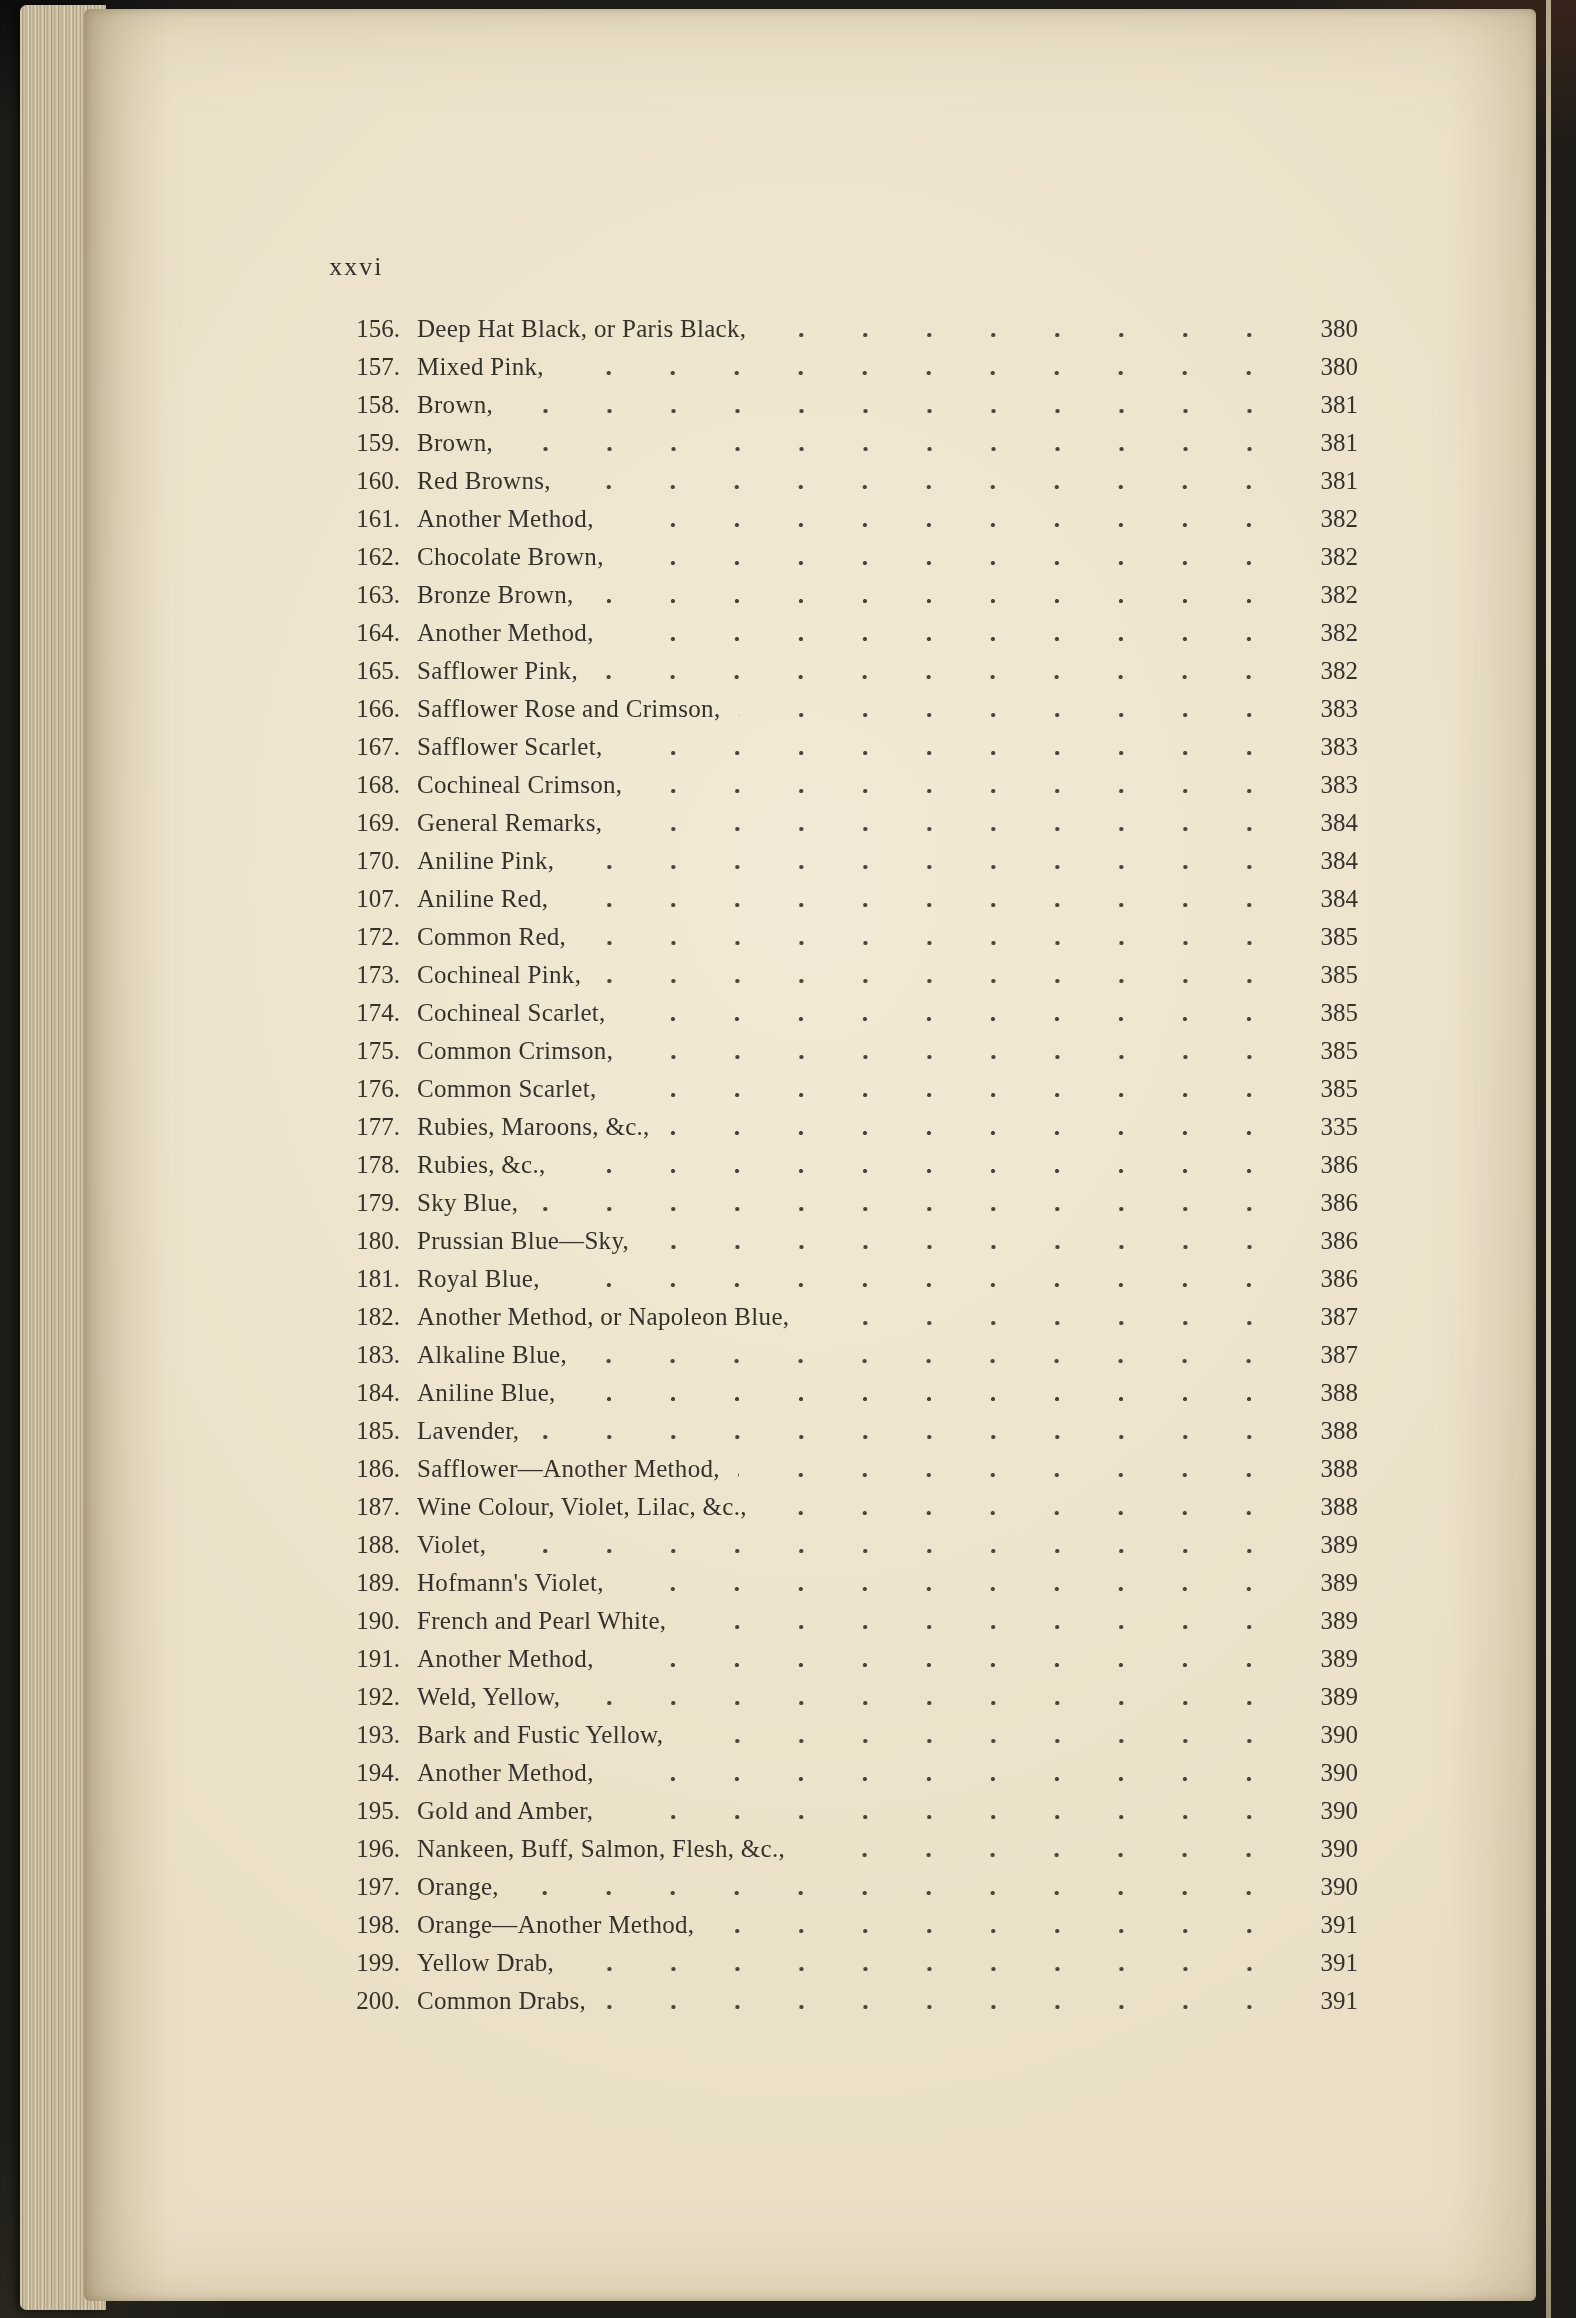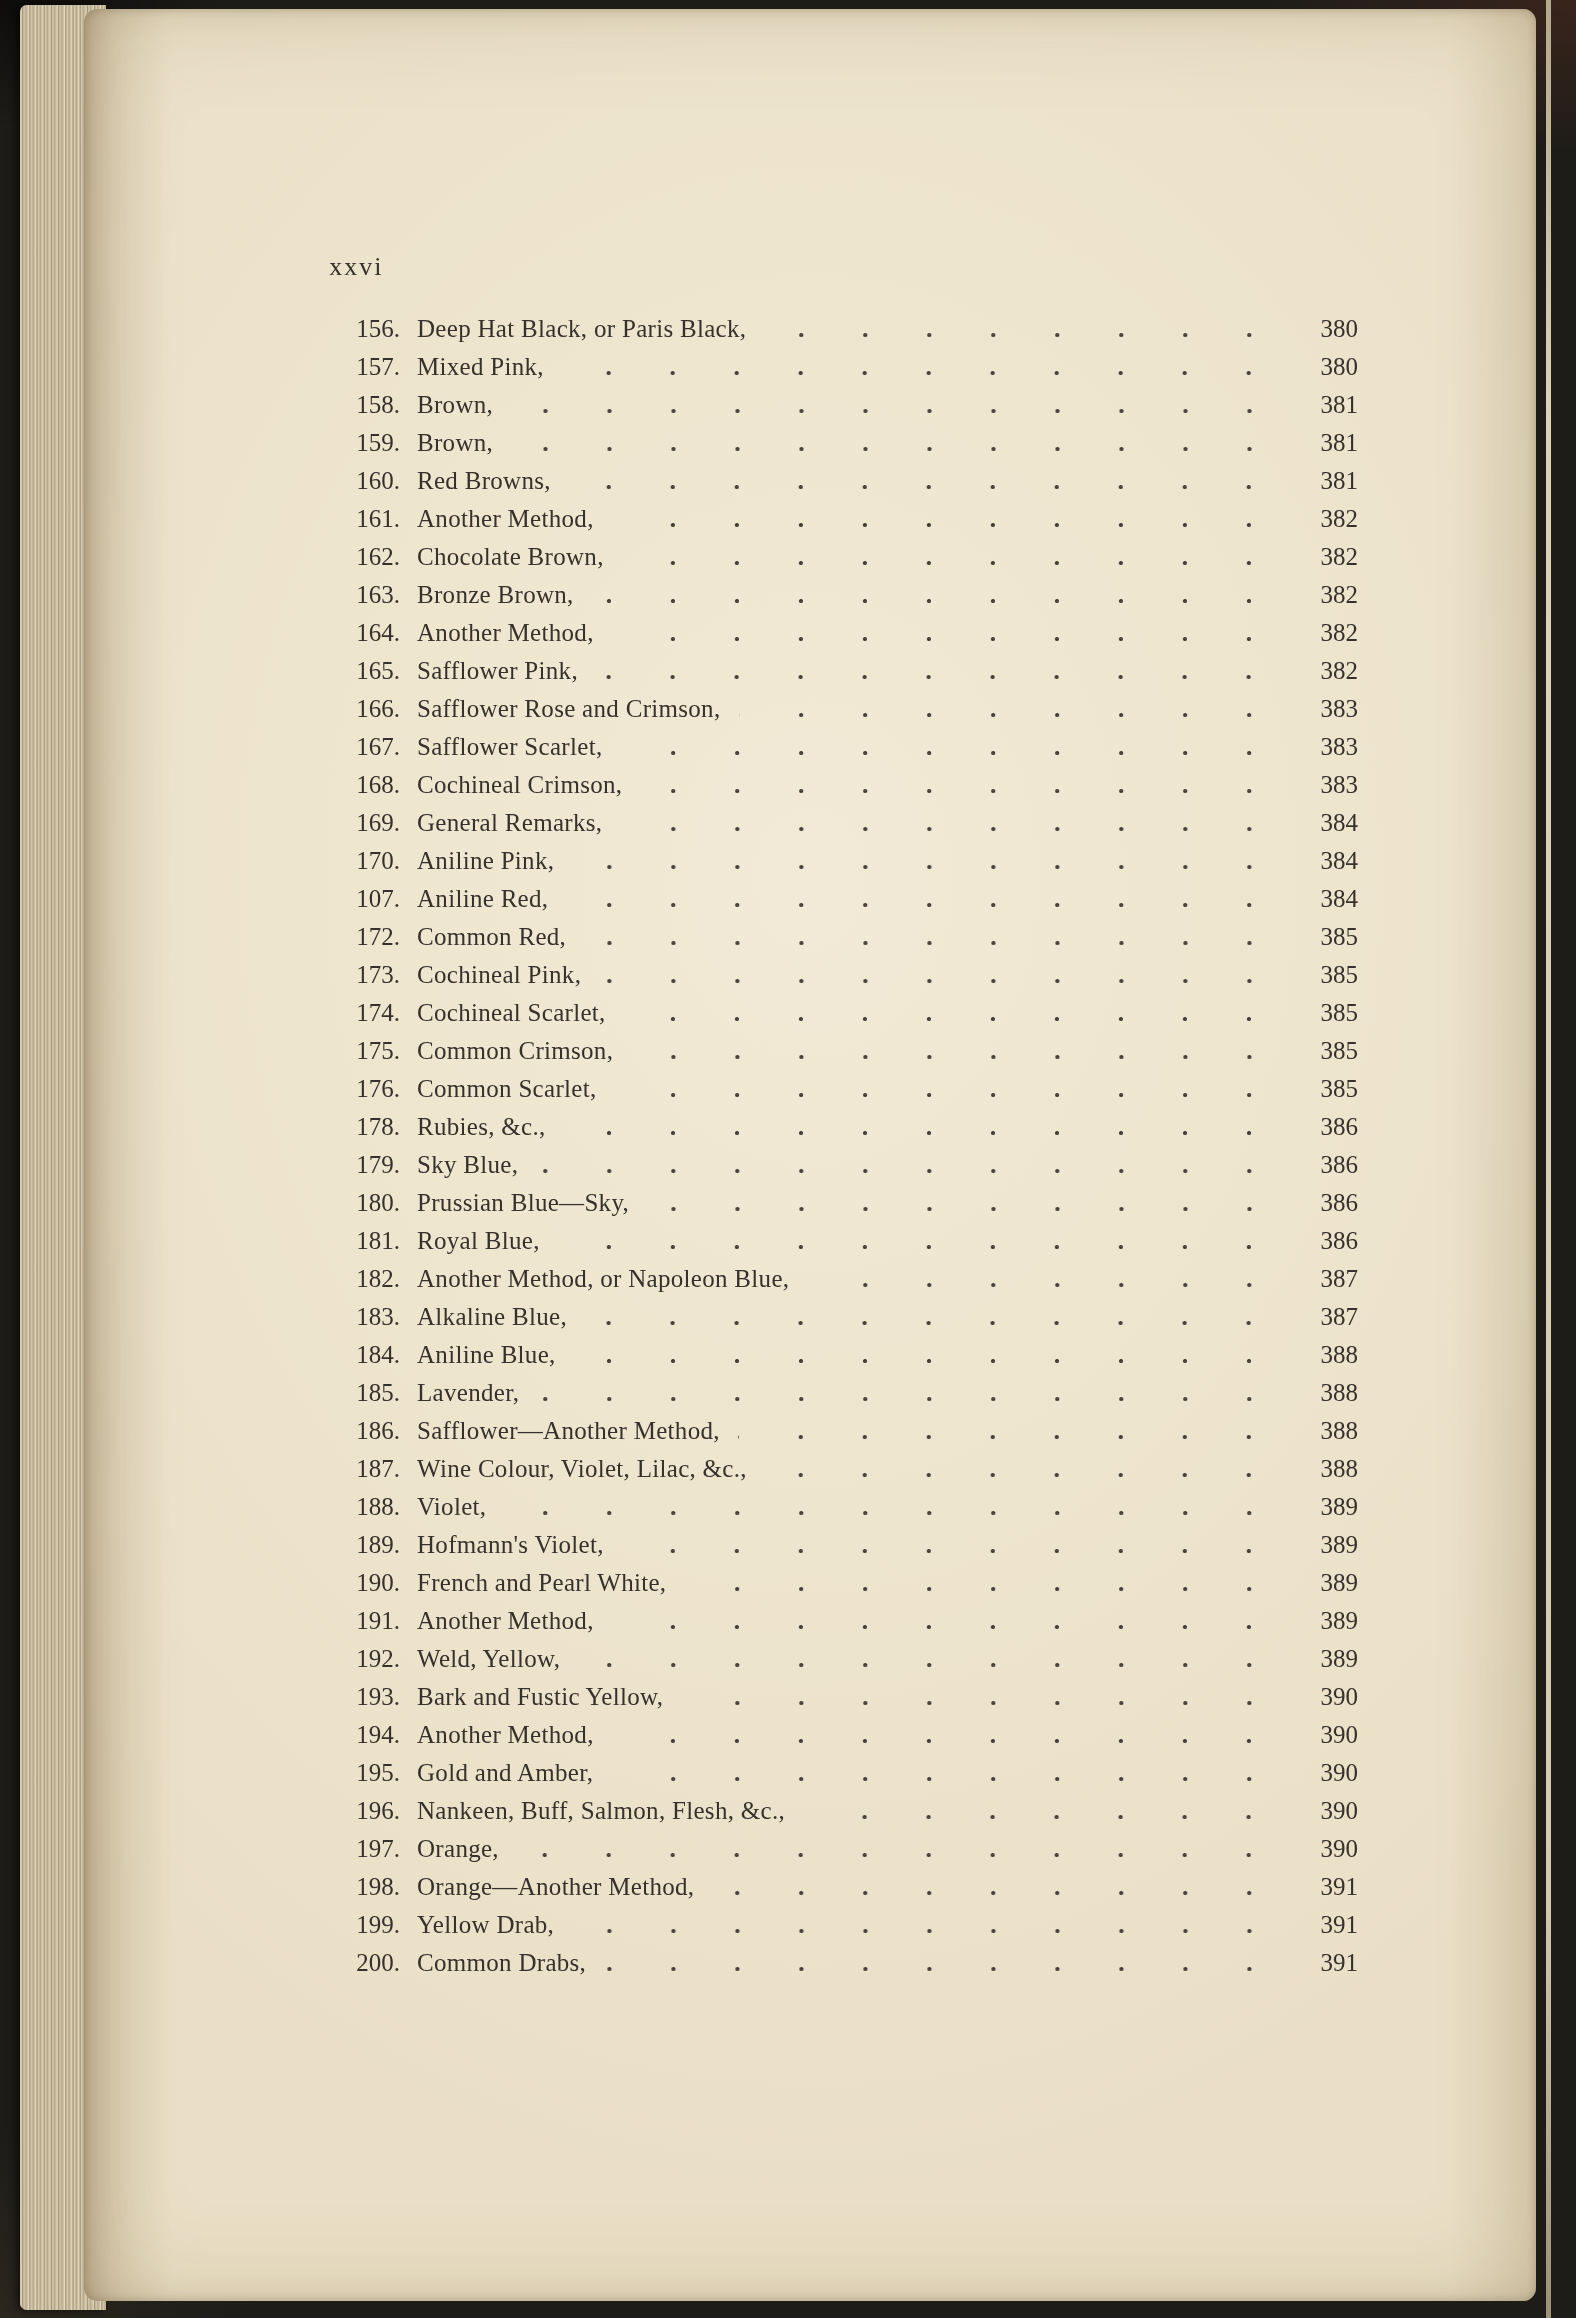--- a/index.html
+++ b/index.html
@@ -30,21 +30,21 @@
     box-shadow:-3.3px 0 8px rgba(0,0,0,0.55);
   }
   
   .right-sliver{
     position:absolute;right:26px;top:0;bottom:0;width:4.6px;
     background:linear-gradient(180deg,#b3a78c,#ddd2b6 18%,#d5c9ad 82%,#9c9075);
   }
   
   .page{
     position:absolute;left:84px;top:9.2px;right:41px;bottom:18.4px;
-    border-radius:13px;
+    border-radius:6px;
     background-color:var(--paper);
     background-image:
       radial-gradient(120% 95% at 50% 38%, rgba(255,252,240,0.38), rgba(0,0,0,0) 62%),
       linear-gradient(90deg, rgba(118,94,54,0.20), rgba(0,0,0,0) 6%, rgba(0,0,0,0) 94%, rgba(118,94,54,0.12));
     box-shadow:
       inset 0 0 99px rgba(125,100,55,0.22),
       inset 0 0 8px rgba(80,60,30,0.28),
       inset 17px 0 39px -17px rgba(90,70,40,0.35);
   }
   .content{
@@ -227,20 +227,26 @@
     <span class="pagenum">385</span>
   </div>
 
   <div class="row">
     <span class="num">176.</span>
     <span class="title">Common Scarlet,</span>
     <span class="leader"></span>
     <span class="pagenum">385</span>
   </div>
 
+  <div class="row">
+    <span class="num">177.</span>
+    <span class="title">Rubies, Maroons, &amp;c.,</span>
+    <span class="leader"></span>
+    <span class="pagenum">335</span>
+  </div>
 
   <div class="row">
     <span class="num">178.</span>
     <span class="title">Rubies, &amp;c.,</span>
     <span class="leader"></span>
     <span class="pagenum">386</span>
   </div>
 
   <div class="row">
     <span class="num">179.</span>

